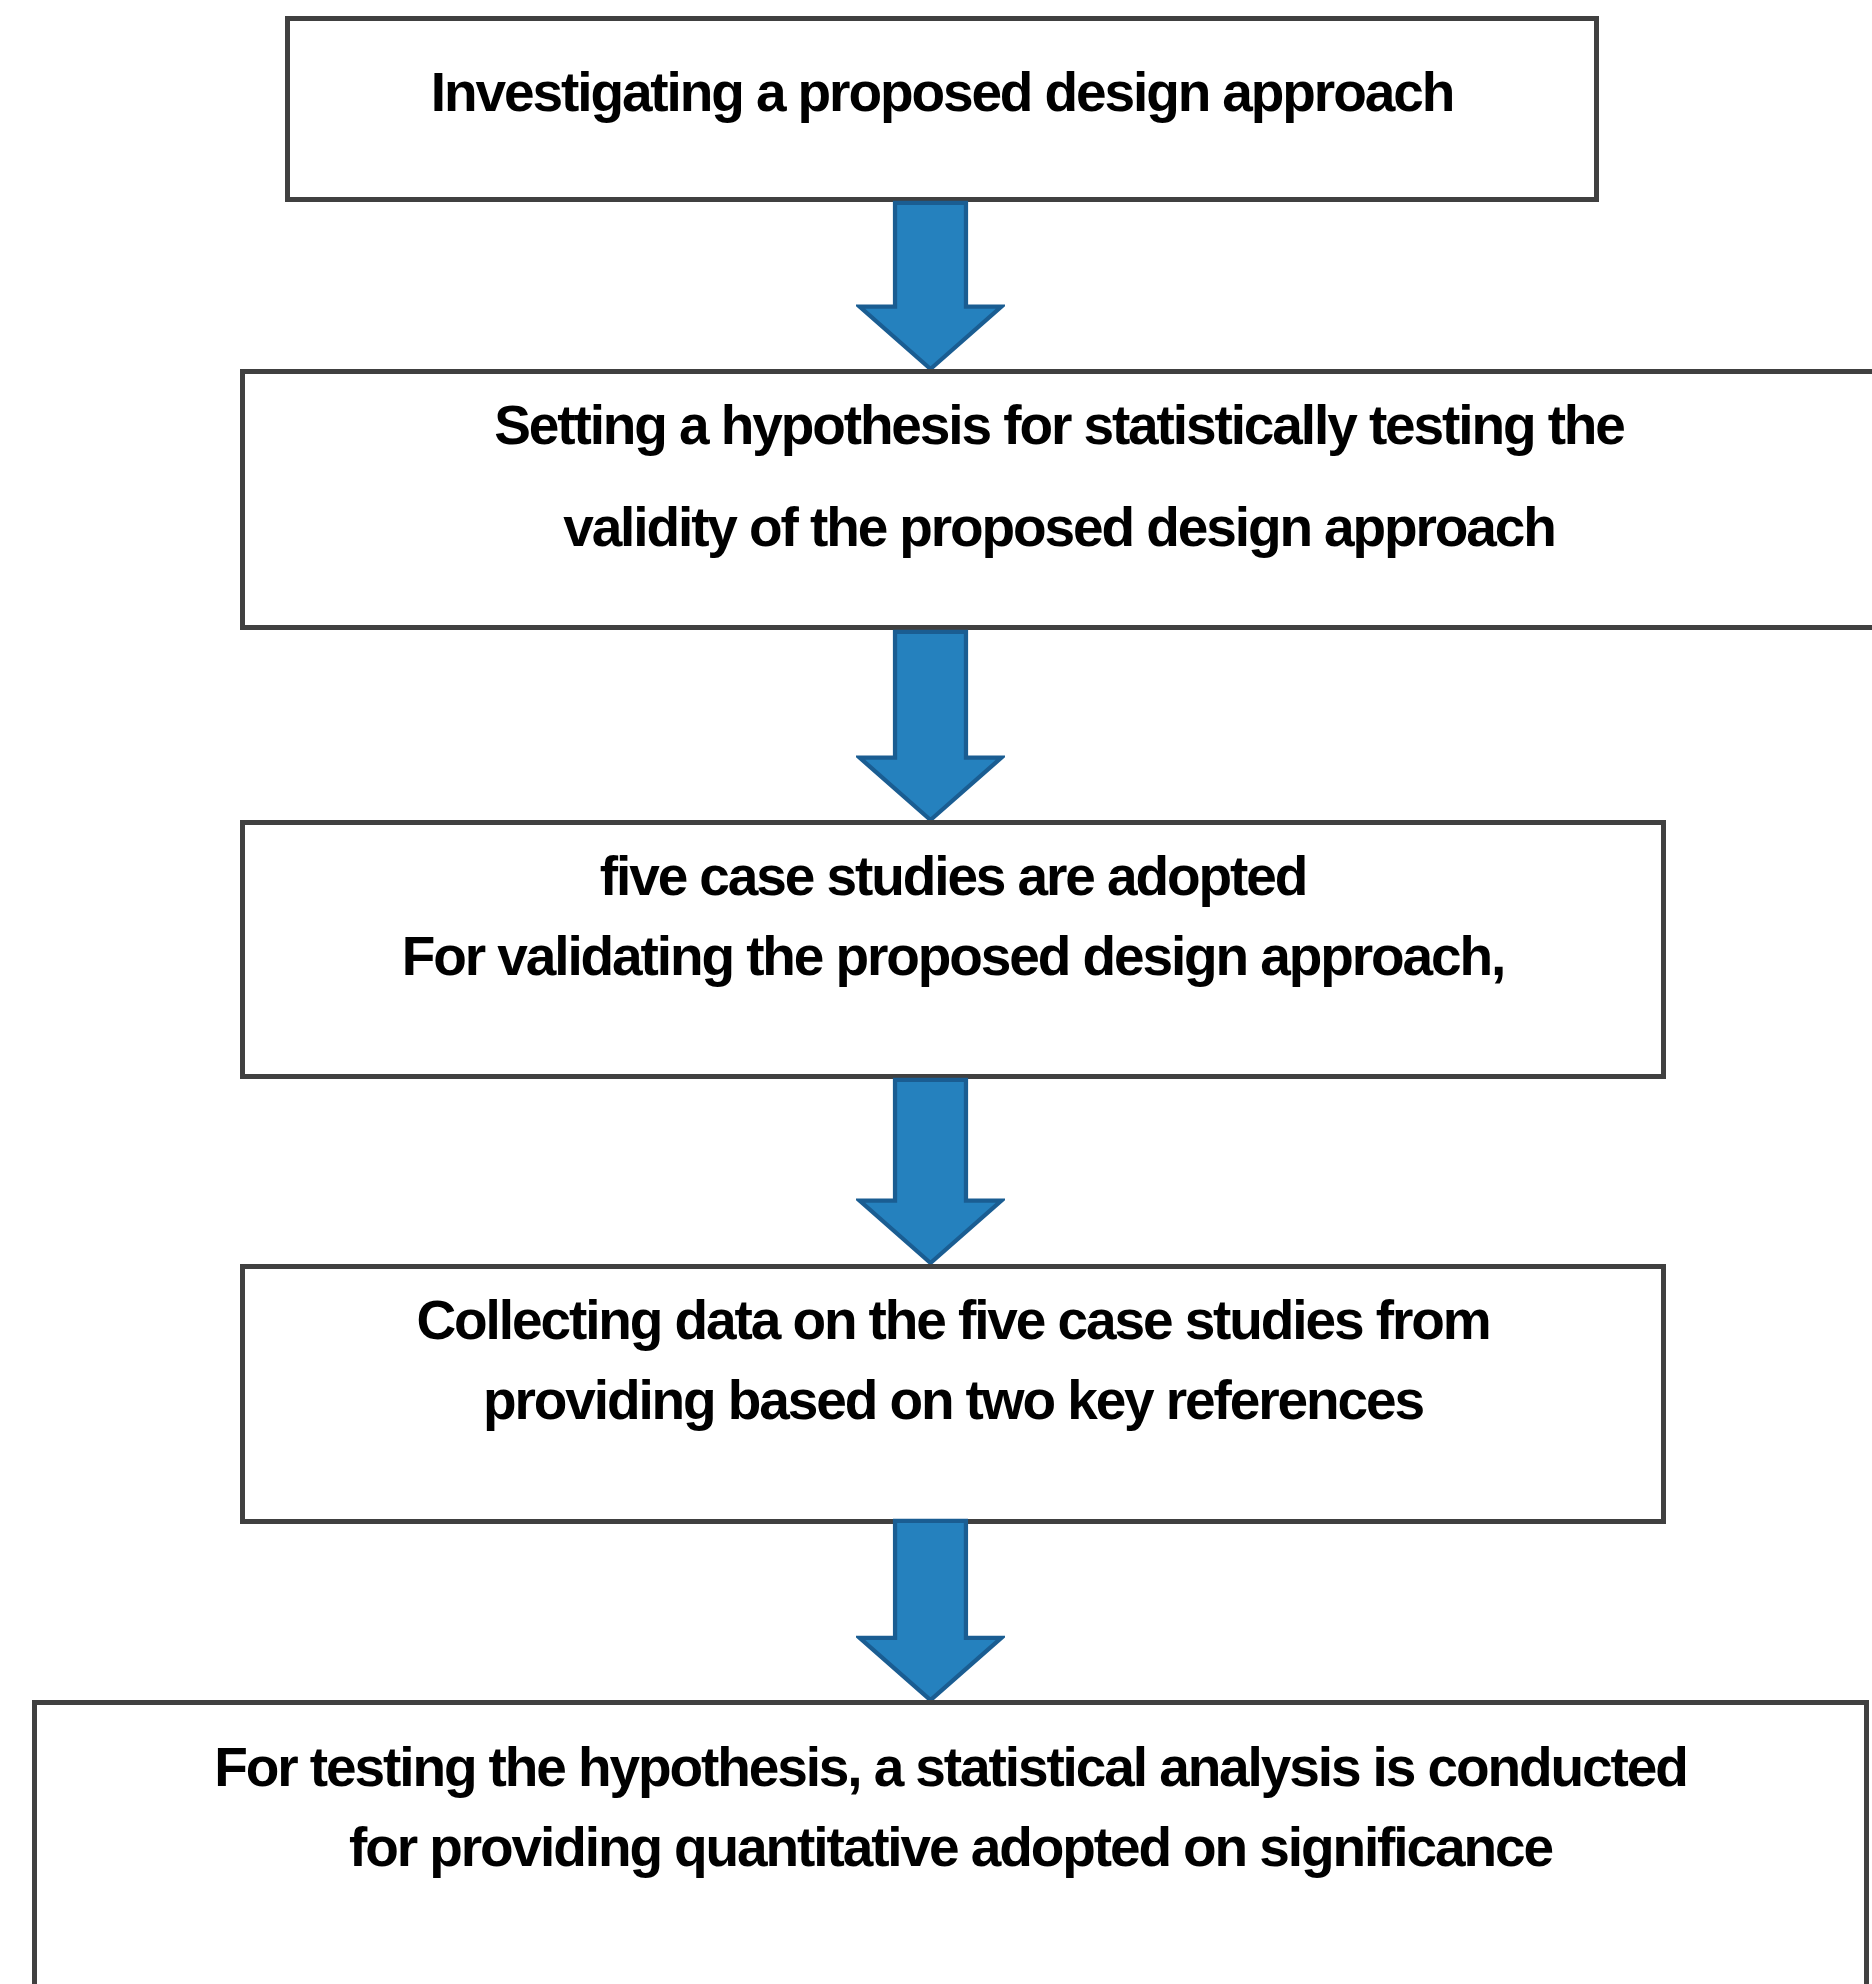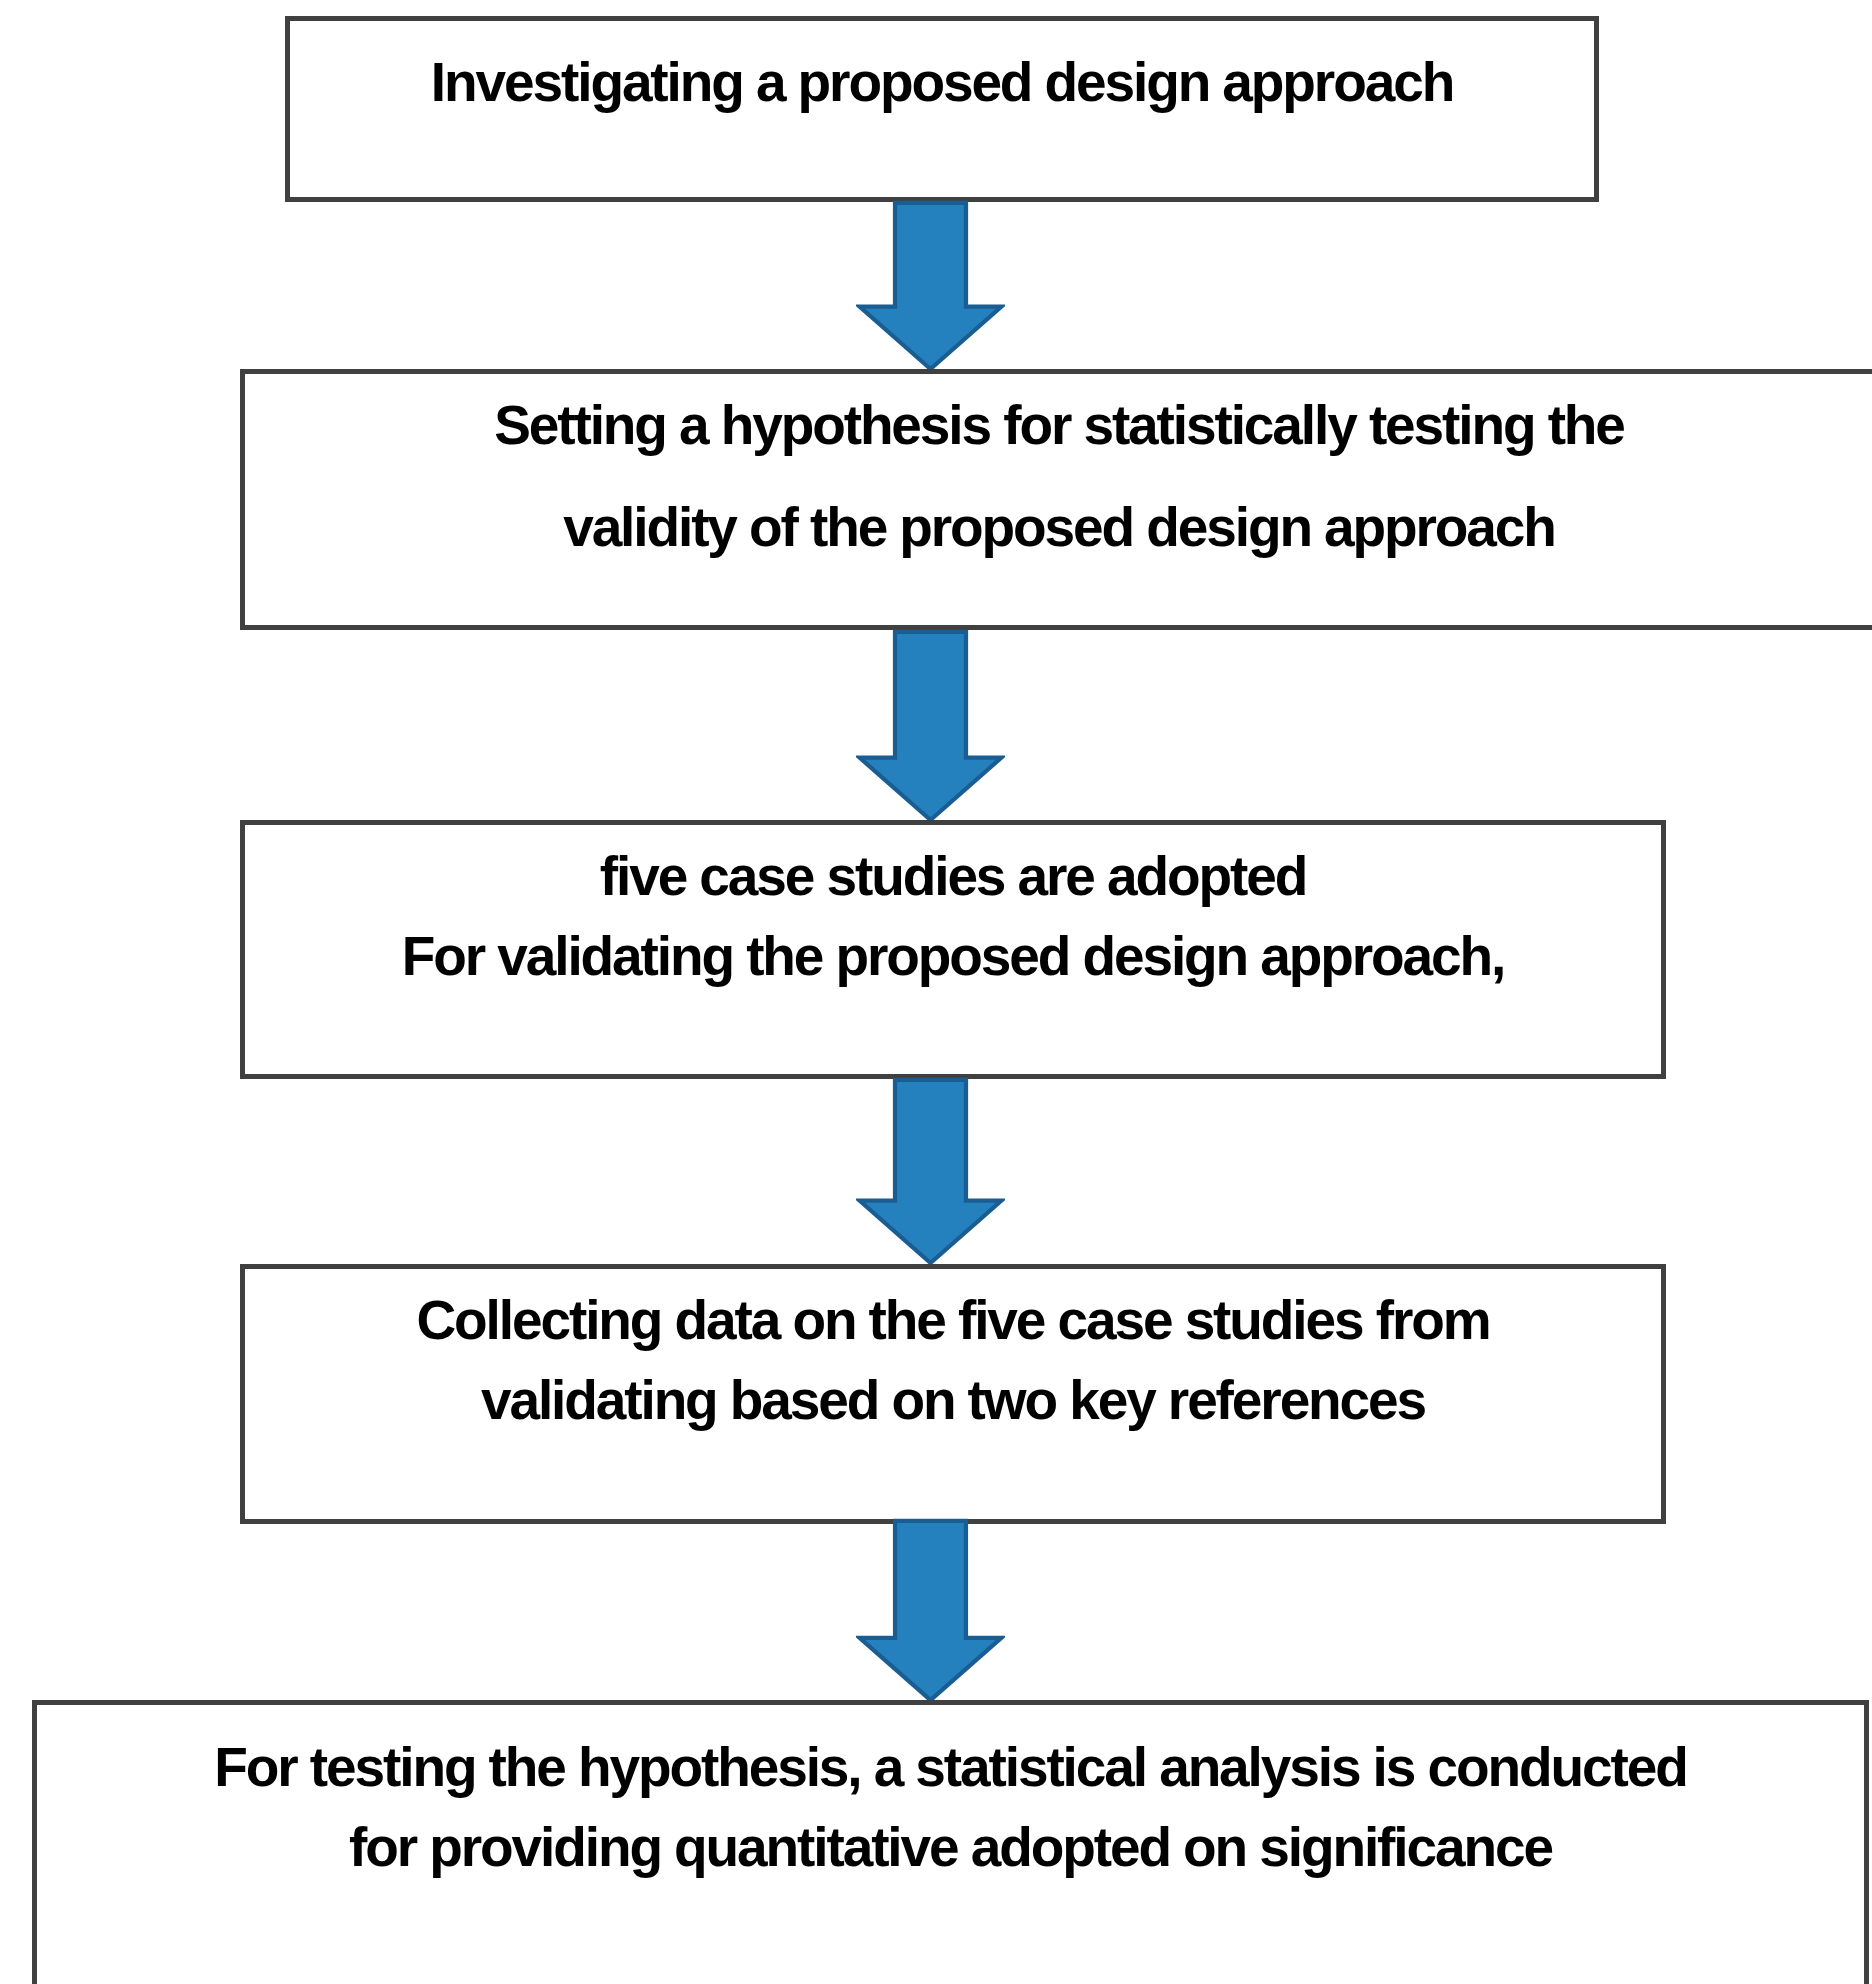--- a/index.html
+++ b/index.html
@@ -24,21 +24,21 @@
   }
   .box .line {
     font-size: 55px;
     font-weight: 700;
     letter-spacing: -2.1px;
     line-height: 80px;
     white-space: nowrap;
     color: var(--text-color, #000000);
     text-align: center;
   }
-  .box-1 { left: 285px;  top: 15.6px;   width: 1314px; height: 186px; padding-top: 21px; }
+  .box-1 { left: 285px;  top: 15.6px;   width: 1314px; height: 186px; padding-top: 31px; }
   .box-2 { left: 240px;  top: 369px;  width: 1638px; height: 261px; gap: 22px; }
   .box-3 { left: 240px;  top: 820px; width: 1426px; height: 259px; }
   .box-4 { left: 240px;  top: 1264px; width: 1426px; height: 260px; }
   .box-5 { left: 32px;   top: 1700px; width: 1837px; height: 336px; padding-top: 22px; }
   .arrow { position: absolute; left: 856px; }
   .arrow polygon {
     fill: var(--arrow-fill, #2581be);
     stroke: var(--arrow-stroke, #1a5d92);
     stroke-width: 6;
     stroke-linejoin: miter;
@@ -74,21 +74,21 @@
     <div class="line">five case studies are adopted</div>
     <div class="line">For validating the proposed design approach,</div>
   </div>
 
   <svg class="arrow arrow-3" width="149" height="189" viewBox="0 0 210 266">
     <polygon points="55,4 155,4 155,174 205,174 105,262 5,174 55,174"></polygon>
   </svg>
 
   <div class="box box-4">
     <div class="line">Collecting data on the five case studies from</div>
-    <div class="line">validating based on two key references</div>
+    <div class="line">providing based on two key references</div>
   </div>
 
   <svg class="arrow arrow-4" width="149" height="185" viewBox="0 0 210 261">
     <polygon points="55,4 155,4 155,169 205,169 105,257 5,169 55,169"></polygon>
   </svg>
 
   <div class="box box-5">
     <div class="line">For testing the hypothesis, a statistical analysis is conducted</div>
     <div class="line">for providing quantitative adopted on significance</div>
   </div>

